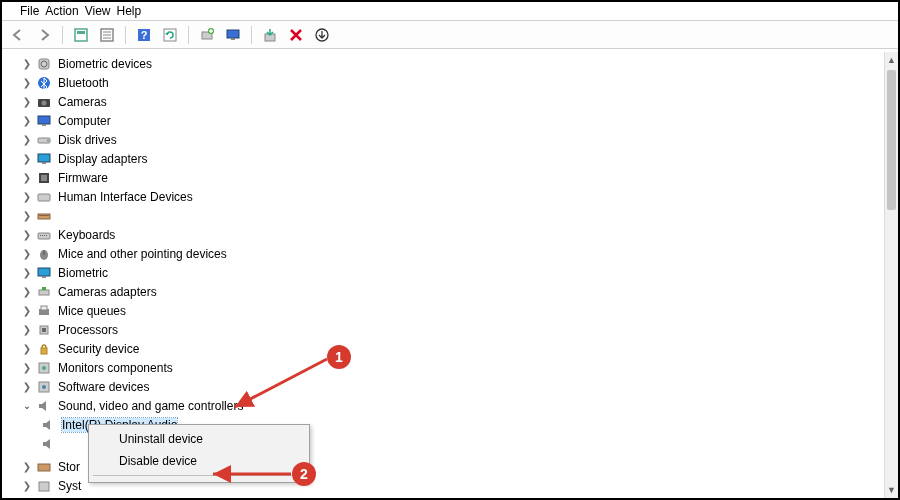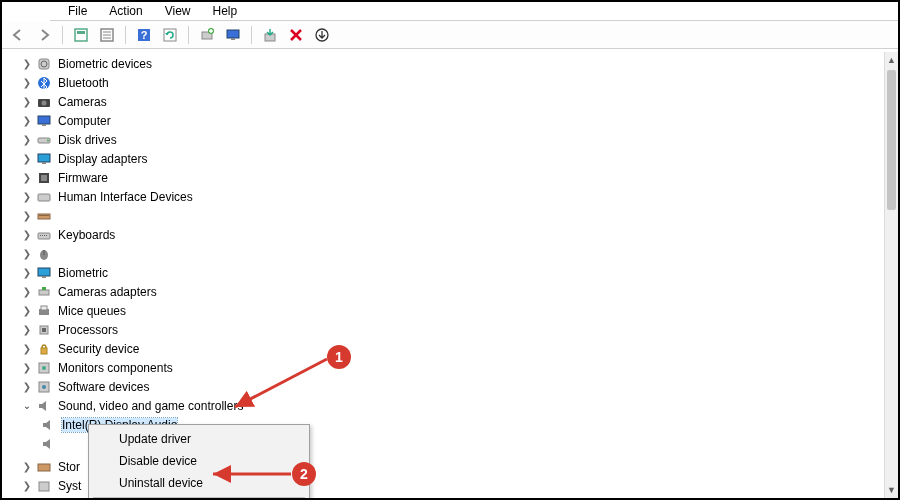--- a/index.html
+++ b/index.html
@@ -10,26 +10,25 @@
     background: #fff;
     color: #000;
     width: 900px;
     height: 500px;
     overflow: hidden;
     border: 2px solid #000;
     position: relative;
   }
   .menubar {
     display: flex;
-    gap: 22px;
+    gap: 6px;
     padding: 2px 18px;
     border-bottom: 1px solid #d0d0d0;
     background: #fff;
     font-size: 12px;
-    margin-left: 48px;
   }
   .menubar span { cursor: default; }
   .toolbar {
     display: flex;
     align-items: center;
     gap: 6px;
     padding: 3px 6px;
     border-bottom: 1px solid #d0d0d0;
     background: #fdfdfd;
     height: 28px;
@@ -333,20 +332,21 @@
   </div>
 
   <div class="tree-row">
     <span class="chev">❯</span>
     <span class="dev-icon">
         <svg width="14" height="14" viewBox="0 0 14 14">
           <ellipse cx="7" cy="8" rx="4" ry="5" fill="#888"></ellipse>
           <line x1="7" y1="3" x2="7" y2="8" stroke="#555"></line>
         </svg>
       </span>
+    <span class="label">Mice and other pointing devices</span>
   </div>
 
   <div class="tree-row">
     <span class="chev">❯</span>
     <span class="dev-icon">
         <svg width="14" height="14" viewBox="0 0 14 14">
           <rect x="1" y="2" width="12" height="8" fill="#2a9fd8" stroke="#246"></rect>
           <rect x="5" y="10" width="4" height="2" fill="#888"></rect>
         </svg>
       </span>
@@ -472,23 +472,22 @@
         <svg width="14" height="14" viewBox="0 0 14 14">
           <rect x="5" y="2" width="4" height="10" fill="#444"></rect>
         </svg>
       </span>
     <span class="label">Un</span>
   </div>
 
 </div>
 
 <div class="context-menu" style="left:86px; top:422px;">
-  <div class="item">Update driver</div>
+  <div class="item">Uninstall device</div>
   <div class="item">Disable device</div>
-  <div class="item">Uninstall device</div>
   <div class="div"></div>
 
 </div>
 
 <div class="scrollbar">
   <div class="arr top">▲</div>
   <div class="thumb"></div>
   <div class="arr bot">▼</div>
 </div>
 

